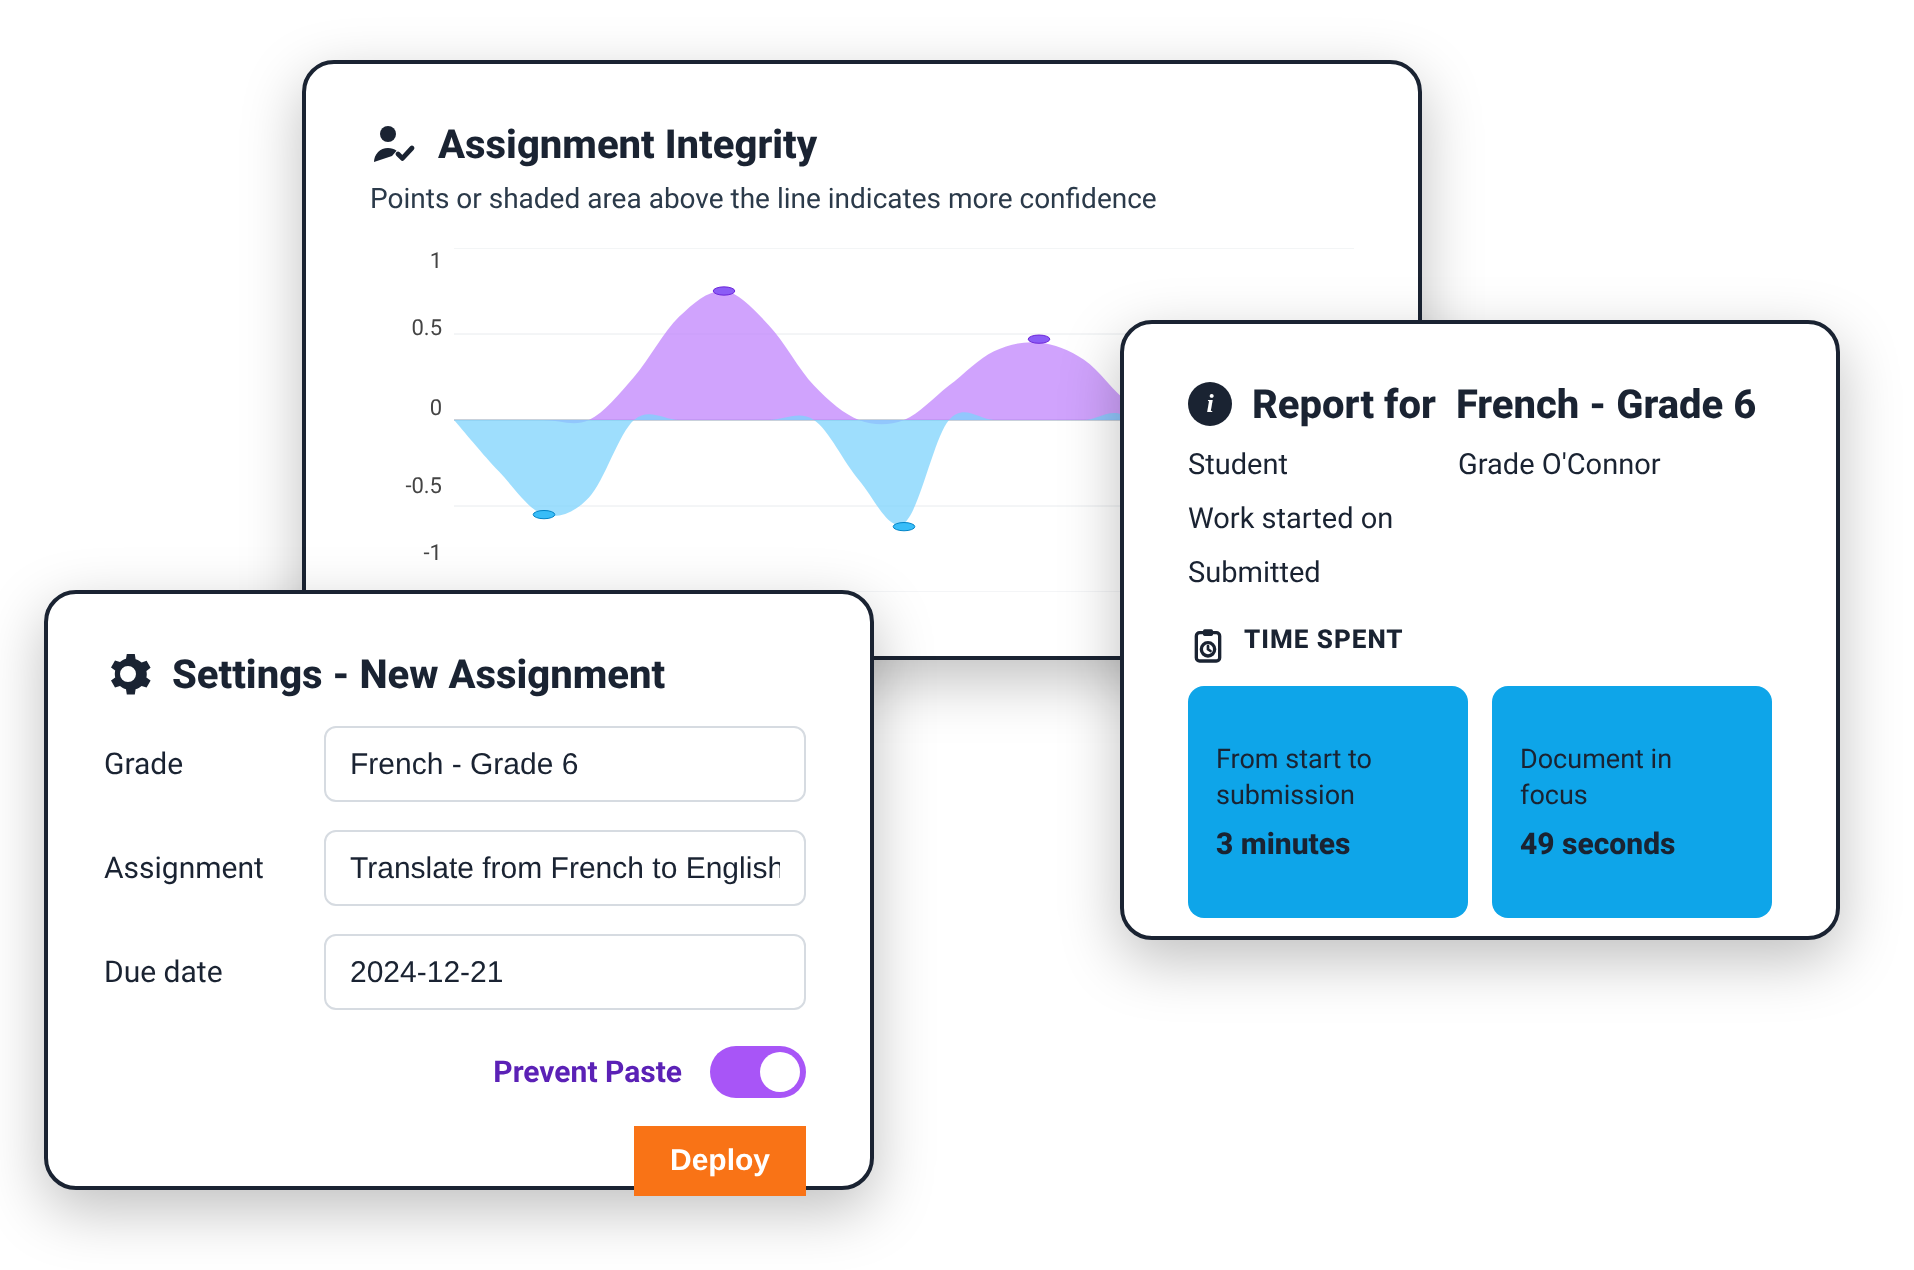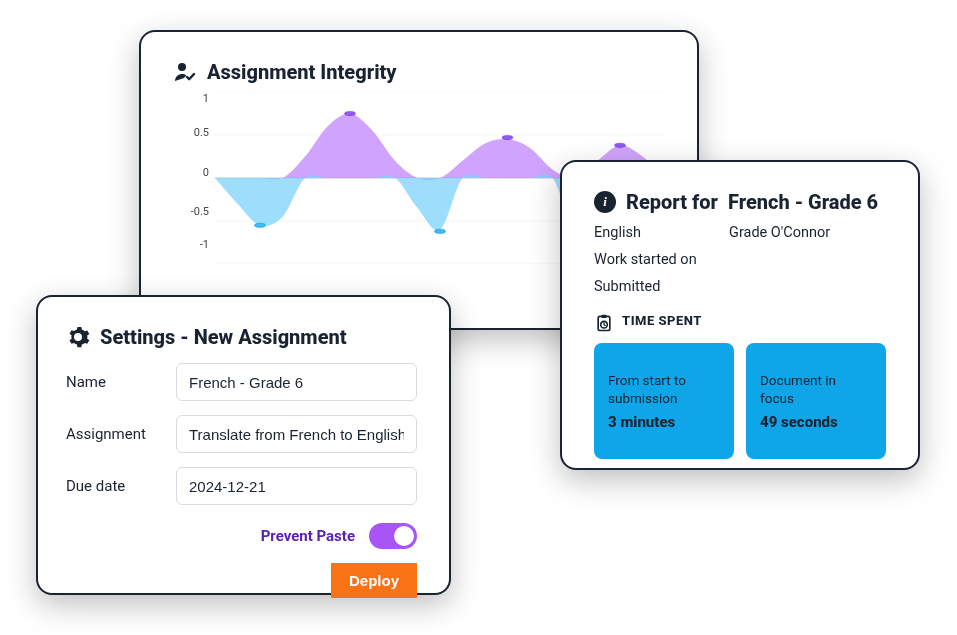--- a/index.html
+++ b/index.html
@@ -7,25 +7,25 @@
   .card {
     position: absolute;
     background: #fff;
     border: 2px solid #1a2332;
     border-radius: 16px;
     box-shadow: 0 10px 30px rgba(0,0,0,0.25);
     padding: 28px 32px;
   }
   
   #card-integrity {
-    left: 139px; top: 30px; width: 560px; height: 300px;
+    left: 151px; top: 30px; width: 560px; height: 300px;
   }
   
   #card-settings {
-    left: 36px; top: 295px; width: 415px; height: 300px; padding-left: 28px;
+    left: 22px; top: 295px; width: 415px; height: 300px; padding-left: 28px;
   }
   
   #card-report {
     left: 560px; top: 160px; width: 360px; height: 310px;
   }
   .card-header {
     display: flex; align-items: center; gap: 10px; margin-bottom: 8px;
   }
   .card-header h2 {
     font-size: 20px; font-weight: 800; color: #1a2332;
@@ -93,20 +93,21 @@
 
 <div id="card-integrity" class="card">
   <div class="card-header">
     <svg class="icon-svg" viewBox="0 0 24 24">
       <circle cx="9" cy="7" r="4"></circle>
       <path d="M2 21c0-3.9 3.1-7 7-7 1.6 0 3.1.5 4.3 1.4L11 18l-9 3z"></path>
       <path d="M14 17l2.2 2.2L21 14" fill="none" stroke="#1a2332" stroke-width="2.4" stroke-linecap="round" stroke-linejoin="round"></path>
     </svg>
     <h2>Assignment Integrity</h2>
   </div>
+  <div class="subtitle">Points or shaded area above the line indicates more confidence</div>
 
   <div class="chart-wrap">
     <div class="y-ticks">
       <span>1</span>
       <span>0.5</span>
       <span>0</span>
       <span>-0.5</span>
       <span>-1</span>
     </div>
     <div class="plot">
@@ -137,21 +138,21 @@
 <div id="card-report" class="card">
   <div class="card-header">
     <span class="info-circle">i</span>
     <h2>
       <span>Report for</span>&nbsp;
       <span>French - Grade 6</span>
     </h2>
   </div>
   <div class="report-rows">
     <div class="report-row">
-      <div class="k">English</div>
+      <div class="k">Student</div>
       <div class="v">Grade O'Connor</div>
     </div>
     <div class="report-row">
       <div class="k">Work started on</div>
     </div>
     <div class="report-row">
       <div class="k">Submitted</div>
     </div>
   </div>
   <div class="time-spent">
@@ -179,21 +180,21 @@
 
 <div id="card-settings" class="card">
   <div class="card-header">
     <svg class="icon-svg" viewBox="0 0 24 24">
       <path d="M12 8a4 4 0 100 8 4 4 0 000-8zm9.4 4c0 .6-.1 1.1-.2 1.7l2.1 1.6-2 3.5-2.5-.8c-.9.7-1.9 1.3-3 1.6l-.4 2.6h-4l-.4-2.6c-1.1-.3-2.1-.9-3-1.6l-2.5.8-2-3.5 2.1-1.6c-.1-.6-.2-1.1-.2-1.7s.1-1.1.2-1.7L3.5 8.7l2-3.5 2.5.8c.9-.7 1.9-1.3 3-1.6L11.4 2h4l.4 2.6c1.1.3 2.1.9 3 1.6l2.5-.8 2 3.5-2.1 1.6c.1.6.2 1.1.2 1.7z"></path>
     </svg>
     <h2>Settings - New Assignment</h2>
   </div>
 
   <div class="form-row">
-    <div class="form-label">Name</div>
+    <div class="form-label">Grade</div>
     <input class="form-input" value="French - Grade 6" style="">
   </div>
   <div class="form-row">
     <div class="form-label">Assignment</div>
     <input class="form-input" value="Translate from French to English" style="">
   </div>
   <div class="form-row">
     <div class="form-label">Due date</div>
     <input class="form-input" value="2024-12-21" style="">
   </div>

